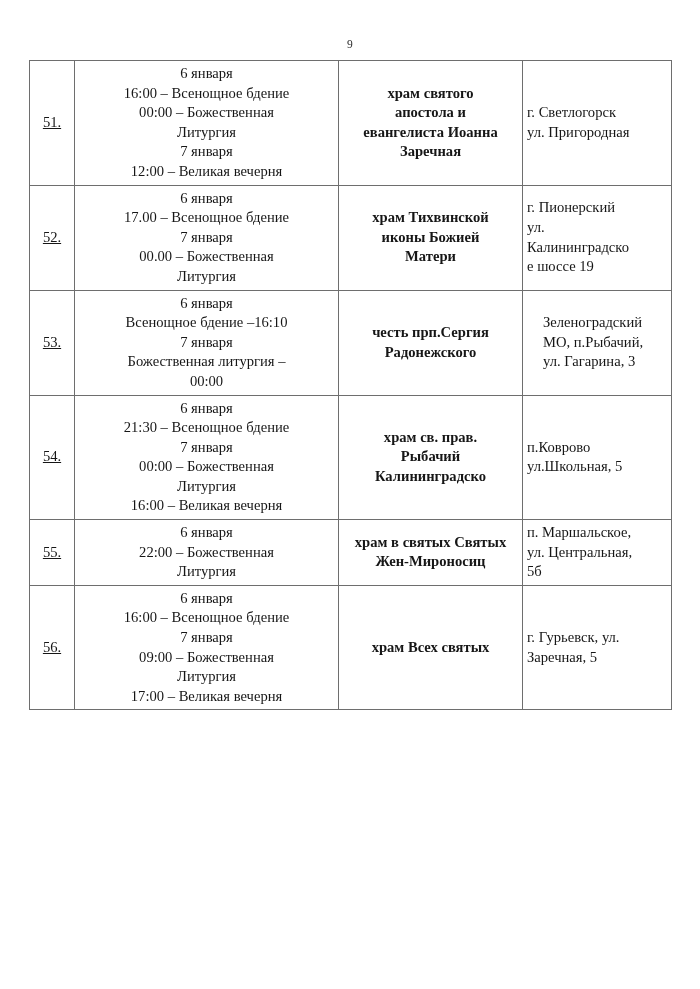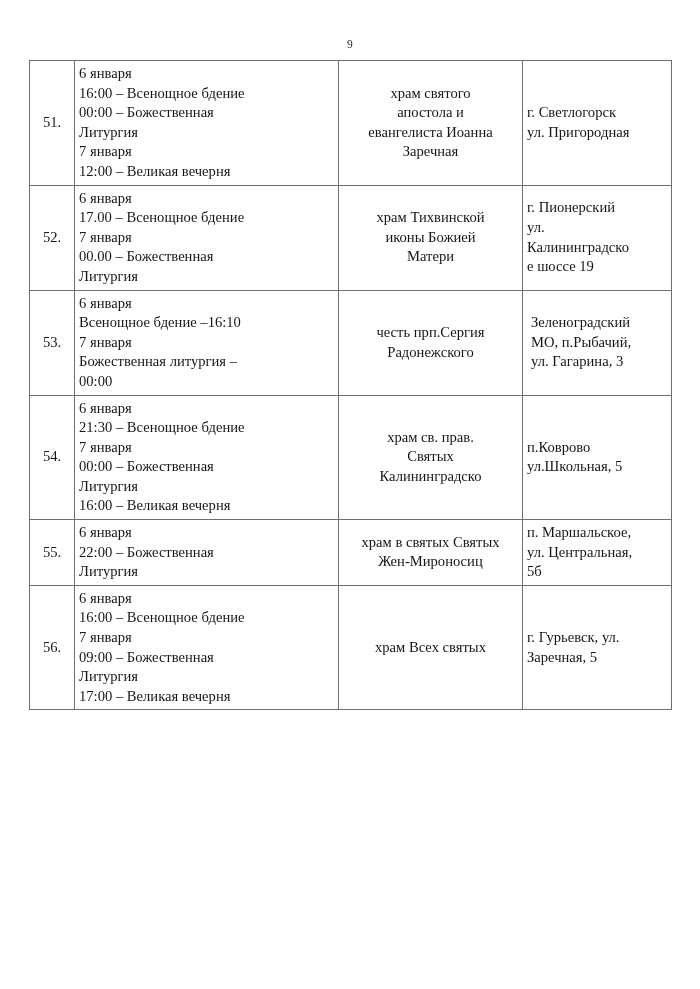--- a/index.html
+++ b/index.html
@@ -58,37 +58,39 @@
   }
 
   col.col-num      { width: 45px; }
   col.col-schedule { width: 264px; }
   col.col-temple   { width: 184px; }
   col.col-address  { width: 149px; }
 
   .cell-num {
     text-align: center;
     font-size: 15px;
+    text-decoration: underline;
   }
 
   .cell-schedule {
-    text-align: left;
+    text-align: center;
   }
 
   .cell-temple {
     text-align: center;
+    font-weight: bold;
   }
 
   .cell-address {
     text-align: left;
   }
 
   .cell-address.align-left {
     text-align: left;
-    padding-left: 8px;
+    padding-left: 20px;
   }
 
   .line {
     display: block;
     white-space: pre-wrap;
   }
 </style>
 </head>
 <body>
 
@@ -170,21 +172,21 @@
           <td class="cell-schedule">
             <span class="line">6 января</span>
             <span class="line">21:30 – Всенощное бдение</span>
             <span class="line">7 января</span>
             <span class="line">00:00 – Божественная</span>
             <span class="line">Литургия</span>
             <span class="line">16:00 – Великая вечерня</span>
           </td>
           <td class="cell-temple">
             <span class="line">храм св. прав.</span>
-            <span class="line">Святых</span>
+            <span class="line">Рыбачий</span>
             <span class="line">Калининградско</span>
           </td>
           <td class="cell-address">
             <span class="line">п.Коврово</span>
             <span class="line">ул.Школьная, 5</span>
           </td>
         </tr>
         <tr>
           <td class="cell-num">55.</td>
           <td class="cell-schedule">

